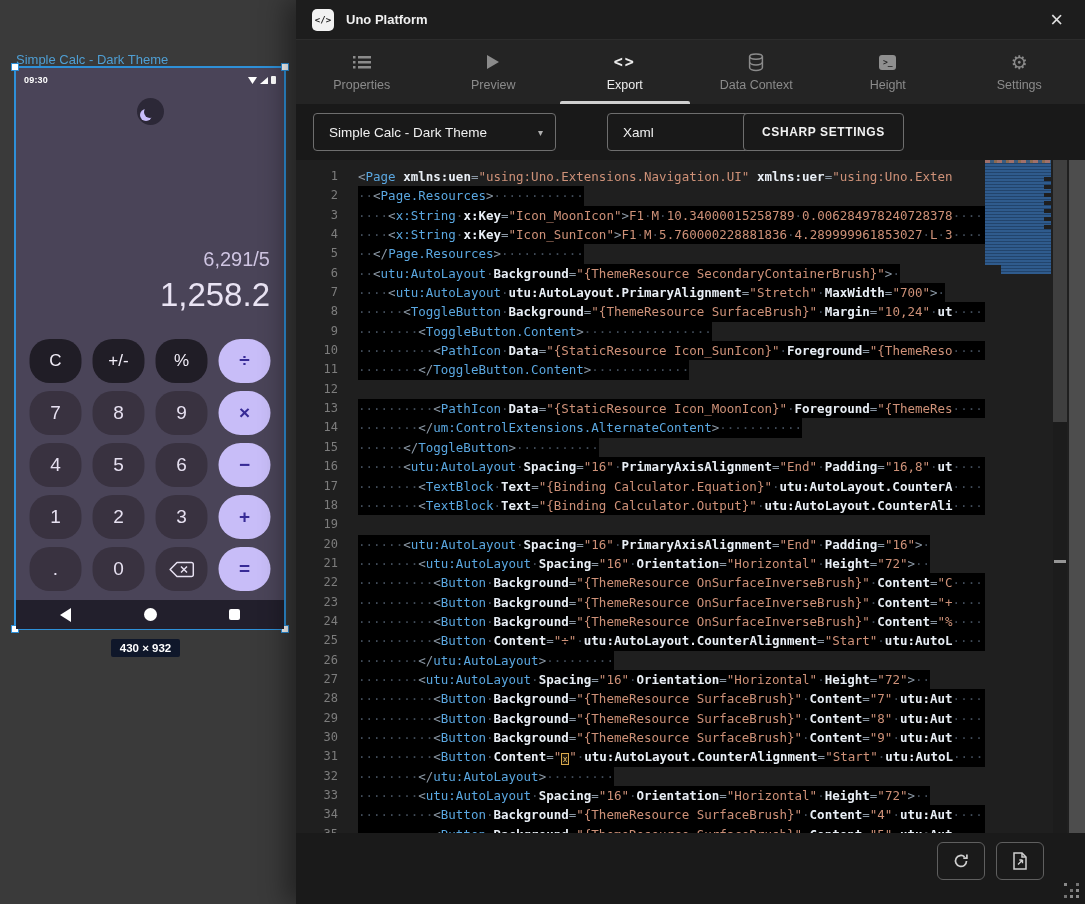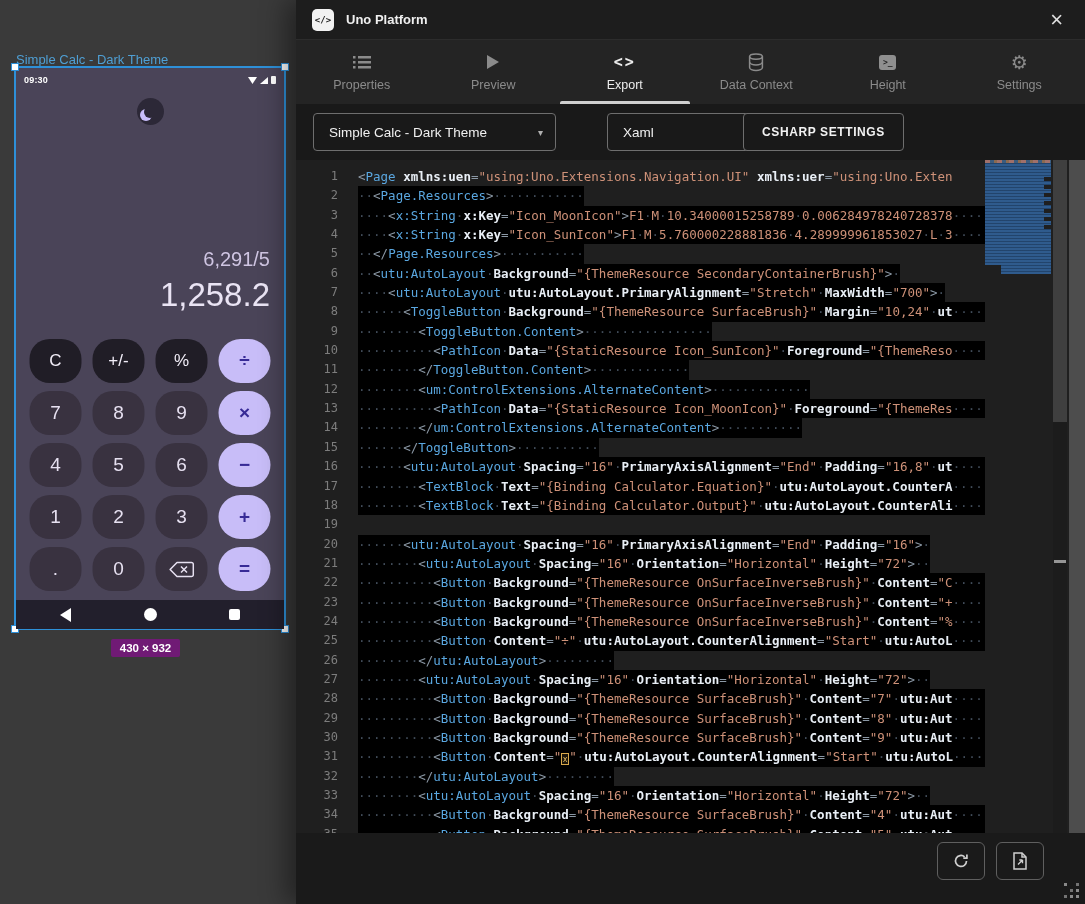--- a/index.html
+++ b/index.html
@@ -33,21 +33,21 @@
   .key{border:none;border-radius:20px;display:flex;align-items:center;justify-content:center;
     font-family:"Liberation Sans",sans-serif;font-size:19px;color:#e7e1f1;background:#393240;cursor:pointer;padding:0;}
   .key.fn{background:#201d26;font-size:17px;color:#f2eef8;}
   .key.op{background:#c8bdf8;color:#372a96;font-weight:bold;font-size:19px;border-radius:22px;}
   .key.backspace svg{display:block}
   .navbar{position:absolute;left:0;right:0;top:532px;height:29px;background:#221f2c;
     display:flex;align-items:center;justify-content:space-between;padding:0 44px;box-sizing:border-box;}
   .nav-back{width:0;height:0;border-top:7px solid transparent;border-bottom:7px solid transparent;border-right:11px solid #fff;}
   .nav-home{width:13px;height:13px;background:#fff;border-radius:50%;}
   .nav-recent{width:11px;height:11px;background:#fff;border-radius:2px;}
-  .size-badge{position:absolute;left:111px;top:639px;width:69px;height:18px;background:#701a75;
+  .size-badge{position:absolute;left:111px;top:639px;width:69px;height:18px;background:#0f172a;
     color:#fff;font-size:11.5px;font-weight:bold;display:flex;align-items:center;justify-content:center;border-radius:2px;}
   
   .window{position:absolute;left:296px;top:0;width:789px;height:904px;background:#191919;
     box-shadow:-10px 0 24px rgba(0,0,0,.4);}
   .titlebar{height:40px;background:#1d1d1d;display:flex;align-items:center;padding:0 16px;border-bottom:1px solid #2c2c2c;box-sizing:border-box;}
   .app-icon{width:22px;height:22px;background:#f2f2f2;border-radius:5px;display:flex;align-items:center;justify-content:center;
     font-family:"DejaVu Sans Mono",monospace;font-weight:bold;font-size:9px;color:#1a1a1a;}
   .app-title{margin-left:12px;font-size:13px;font-weight:bold;color:#f0f0f0;}
   .close{margin-left:auto;font-size:22px;color:#e0e0e0;line-height:1;cursor:pointer;font-weight:300;padding-right:6px;}
   .tabbar{height:64px;background:#242424;display:flex;position:relative;}
@@ -247,21 +247,21 @@
         <div class="cline"><span class="num">2</span><span class="code sel"><span class="ws">··</span><span class="pn">&lt;</span><span class="tag">Page.Resources</span><span class="pn">&gt;</span><span class="ws">············</span></span></div>
         <div class="cline"><span class="num">3</span><span class="code sel"><span class="ws">····</span><span class="pn">&lt;</span><span class="tag">x:String</span><span class="ws">·</span><span class="attr">x:Key</span><span class="pn">=</span><span class="str">"Icon_MoonIcon"</span><span class="pn">&gt;</span><span class="str">F1</span><span class="ws">·</span><span class="str">M</span><span class="ws">·</span><span class="str">10.34000015258789</span><span class="ws">·</span><span class="str">0.006284978240728378</span><span class="ws">········</span></span></div>
         <div class="cline"><span class="num">4</span><span class="code sel"><span class="ws">····</span><span class="pn">&lt;</span><span class="tag">x:String</span><span class="ws">·</span><span class="attr">x:Key</span><span class="pn">=</span><span class="str">"Icon_SunIcon"</span><span class="pn">&gt;</span><span class="str">F1</span><span class="ws">·</span><span class="str">M</span><span class="ws">·</span><span class="str">5.760000228881836</span><span class="ws">·</span><span class="str">4.289999961853027</span><span class="ws">·</span><span class="str">L</span><span class="ws">·</span><span class="str">3</span><span class="ws">········</span></span></div>
         <div class="cline"><span class="num">5</span><span class="code sel"><span class="ws">··</span><span class="pn">&lt;/</span><span class="tag">Page.Resources</span><span class="pn">&gt;</span><span class="ws">···········</span></span></div>
         <div class="cline"><span class="num">6</span><span class="code sel"><span class="ws">··</span><span class="pn">&lt;</span><span class="tag">utu:AutoLayout</span><span class="ws">·</span><span class="attr">Background</span><span class="pn">=</span><span class="str">"{ThemeResource SecondaryContainerBrush}"</span><span class="pn">&gt;</span><span class="ws">·</span></span></div>
         <div class="cline"><span class="num">7</span><span class="code sel"><span class="ws">····</span><span class="pn">&lt;</span><span class="tag">utu:AutoLayout</span><span class="ws">·</span><span class="attr">utu:AutoLayout.PrimaryAlignment</span><span class="pn">=</span><span class="str">"Stretch"</span><span class="ws">·</span><span class="attr">MaxWidth</span><span class="pn">=</span><span class="str">"700"</span><span class="pn">&gt;</span><span class="ws">·</span></span></div>
         <div class="cline"><span class="num">8</span><span class="code sel"><span class="ws">······</span><span class="pn">&lt;</span><span class="tag">ToggleButton</span><span class="ws">·</span><span class="attr">Background</span><span class="pn">=</span><span class="str">"{ThemeResource SurfaceBrush}"</span><span class="ws">·</span><span class="attr">Margin</span><span class="pn">=</span><span class="str">"10,24"</span><span class="ws">·</span><span class="attr">ut</span><span class="ws">········</span></span></div>
         <div class="cline"><span class="num">9</span><span class="code sel"><span class="ws">········</span><span class="pn">&lt;</span><span class="tag">ToggleButton.Content</span><span class="pn">&gt;</span><span class="ws">·················</span></span></div>
         <div class="cline"><span class="num">10</span><span class="code sel"><span class="ws">··········</span><span class="pn">&lt;</span><span class="tag">PathIcon</span><span class="ws">·</span><span class="attr">Data</span><span class="pn">=</span><span class="str">"{StaticResource Icon_SunIcon}"</span><span class="ws">·</span><span class="attr">Foreground</span><span class="pn">=</span><span class="str">"{ThemeReso</span><span class="ws">········</span></span></div>
         <div class="cline"><span class="num">11</span><span class="code sel"><span class="ws">········</span><span class="pn">&lt;/</span><span class="tag">ToggleButton.Content</span><span class="pn">&gt;</span><span class="ws">·············</span></span></div>
-        <div class="cline"><span class="num">12</span><span class="code sel"><span class="ws">········</span><span class="pn">&lt;</span><span class="tag">um:ControlExtensions.AlternateContent</span><span class="pn">&gt;</span><span class="ws">·············</span></span></div>
+        <div class="cline"><span class="num">12</span></div>
         <div class="cline"><span class="num">13</span><span class="code sel"><span class="ws">··········</span><span class="pn">&lt;</span><span class="tag">PathIcon</span><span class="ws">·</span><span class="attr">Data</span><span class="pn">=</span><span class="str">"{StaticResource Icon_MoonIcon}"</span><span class="ws">·</span><span class="attr">Foreground</span><span class="pn">=</span><span class="str">"{ThemeRes</span><span class="ws">········</span></span></div>
         <div class="cline"><span class="num">14</span><span class="code sel"><span class="ws">········</span><span class="pn">&lt;/</span><span class="tag">um:ControlExtensions.AlternateContent</span><span class="pn">&gt;</span><span class="ws">···········</span></span></div>
         <div class="cline"><span class="num">15</span><span class="code sel"><span class="ws">······</span><span class="pn">&lt;/</span><span class="tag">ToggleButton</span><span class="pn">&gt;</span><span class="ws">···········</span></span></div>
         <div class="cline"><span class="num">16</span><span class="code sel"><span class="ws">······</span><span class="pn">&lt;</span><span class="tag">utu:AutoLayout</span><span class="ws">·</span><span class="attr">Spacing</span><span class="pn">=</span><span class="str">"16"</span><span class="ws">·</span><span class="attr">PrimaryAxisAlignment</span><span class="pn">=</span><span class="str">"End"</span><span class="ws">·</span><span class="attr">Padding</span><span class="pn">=</span><span class="str">"16,8"</span><span class="ws">·</span><span class="attr">ut</span><span class="ws">········</span></span></div>
         <div class="cline"><span class="num">17</span><span class="code sel"><span class="ws">········</span><span class="pn">&lt;</span><span class="tag">TextBlock</span><span class="ws">·</span><span class="attr">Text</span><span class="pn">=</span><span class="str">"{Binding Calculator.Equation}"</span><span class="ws">·</span><span class="attr">utu:AutoLayout.CounterA</span><span class="ws">········</span></span></div>
         <div class="cline"><span class="num">18</span><span class="code sel"><span class="ws">········</span><span class="pn">&lt;</span><span class="tag">TextBlock</span><span class="ws">·</span><span class="attr">Text</span><span class="pn">=</span><span class="str">"{Binding Calculator.Output}"</span><span class="ws">·</span><span class="attr">utu:AutoLayout.CounterAli</span><span class="ws">········</span></span></div>
         <div class="cline"><span class="num">19</span></div>
         <div class="cline"><span class="num">20</span><span class="code sel"><span class="ws">······</span><span class="pn">&lt;</span><span class="tag">utu:AutoLayout</span><span class="ws">·</span><span class="attr">Spacing</span><span class="pn">=</span><span class="str">"16"</span><span class="ws">·</span><span class="attr">PrimaryAxisAlignment</span><span class="pn">=</span><span class="str">"End"</span><span class="ws">·</span><span class="attr">Padding</span><span class="pn">=</span><span class="str">"16"</span><span class="pn">&gt;</span><span class="ws">·</span></span></div>
         <div class="cline"><span class="num">21</span><span class="code sel"><span class="ws">········</span><span class="pn">&lt;</span><span class="tag">utu:AutoLayout</span><span class="ws">·</span><span class="attr">Spacing</span><span class="pn">=</span><span class="str">"16"</span><span class="ws">·</span><span class="attr">Orientation</span><span class="pn">=</span><span class="str">"Horizontal"</span><span class="ws">·</span><span class="attr">Height</span><span class="pn">=</span><span class="str">"72"</span><span class="pn">&gt;</span><span class="ws">··</span></span></div>
         <div class="cline"><span class="num">22</span><span class="code sel"><span class="ws">··········</span><span class="pn">&lt;</span><span class="tag">Button</span><span class="ws">·</span><span class="attr">Background</span><span class="pn">=</span><span class="str">"{ThemeResource OnSurfaceInverseBrush}"</span><span class="ws">·</span><span class="attr">Content</span><span class="pn">=</span><span class="str">"C</span><span class="ws">········</span></span></div>

